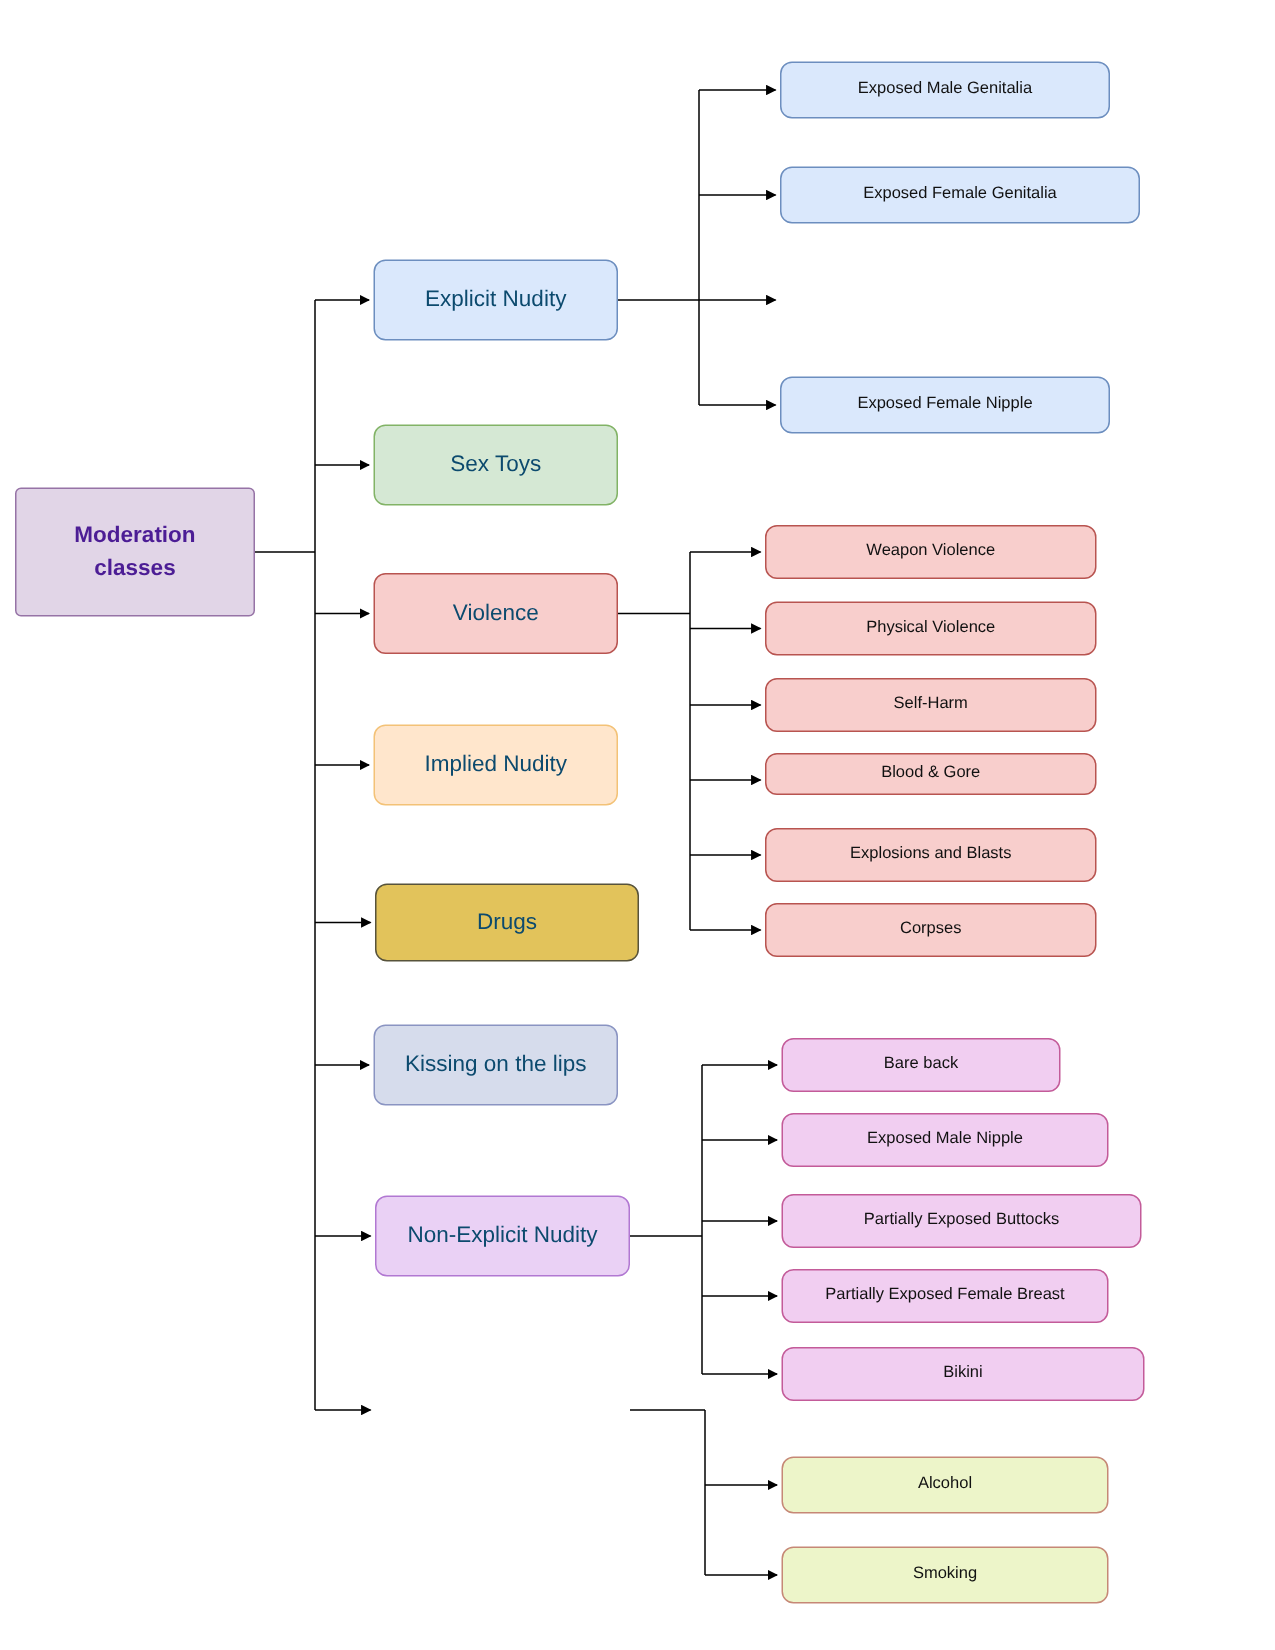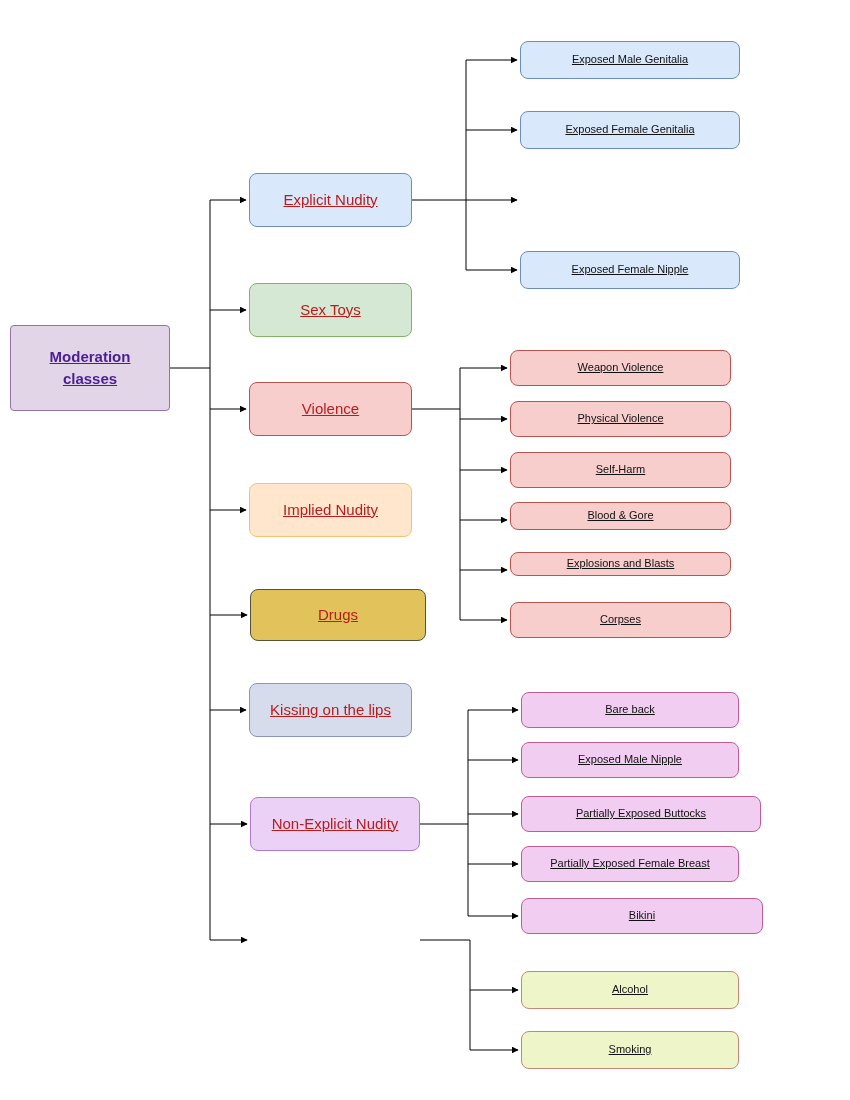--- a/index.html
+++ b/index.html
@@ -19,31 +19,30 @@
   .node {
     position: absolute;
     box-sizing: border-box;
     display: flex;
     align-items: center;
     justify-content: center;
     text-align: center;
     border: 1px solid #000;
     border-radius: 8px;
     line-height: 1.25;
-    text-decoration: underline;
   }
   .root-node {
     font-size: 15px;
     font-weight: bold;
     color: #4c1d95;
     border-radius: 4px;
     padding: 0 28px;
     line-height: 1.45;
   }
-  .branch { font-size: 15px; color: #b91c1c; }
+  .branch { font-size: 15px; color: #0c4a6e; }
   .leaf { font-size: 11px; color: #111111; }
 
   
   .c-root     { background: #E1D5E7; border-color: #9673A6; }
   .c-blue     { background: #DAE8FC; border-color: #6C8EBF; }
   .c-green    { background: #D5E8D4; border-color: #82B366; }
   .c-red      { background: #F8CECC; border-color: #B85450; }
   .c-orange   { background: #FFE6CC; border-color: #F3C277; }
   .c-gold     { background: #E2C35B; border-color: #57533B; }
   .c-bluegray { background: #D6DCEC; border-color: #8A94C2; }
@@ -121,31 +120,31 @@
   <div class="node branch c-orange" style="left:249px; top:483px; width:163px; height:54px;">Implied Nudity</div>
 
   <div class="node branch c-gold" style="left:250px; top:589px; width:176px; height:52px;">Drugs</div>
 
   <div class="node branch c-bluegray" style="left:249px; top:683px; width:163px; height:54px;">Kissing on the lips</div>
 
   <div class="node branch c-purple" style="left:250px; top:797px; width:170px; height:54px;">Non-Explicit Nudity</div>
 
 
   <div class="node leaf c-blue" style="left:520px; top:41px; width:220px; height:38px;">Exposed Male Genitalia</div>
-  <div class="node leaf c-blue" style="left:520px; top:111px; width:220px; height:38px;">Exposed Female Genitalia</div>
+  <div class="node leaf c-blue" style="left:520px; top:111px; width:240px; height:38px;">Exposed Female Genitalia</div>
   <div class="node leaf c-blue" style="left:520px; top:251px; width:220px; height:38px;">Exposed Female Nipple</div>
 
   <div class="node leaf c-red" style="left:510px; top:350px; width:221px; height:36px;">Weapon Violence</div>
   <div class="node leaf c-red" style="left:510px; top:401px; width:221px; height:36px;">Physical Violence</div>
   <div class="node leaf c-red" style="left:510px; top:452px; width:221px; height:36px;">Self-Harm</div>
   <div class="node leaf c-red" style="left:510px; top:502px; width:221px; height:28px;">Blood &amp; Gore</div>
-  <div class="node leaf c-red" style="left:510px; top:552px; width:221px; height:24px;">Explosions and Blasts</div>
+  <div class="node leaf c-red" style="left:510px; top:552px; width:221px; height:36px;">Explosions and Blasts</div>
   <div class="node leaf c-red" style="left:510px; top:602px; width:221px; height:36px;">Corpses</div>
 
-  <div class="node leaf c-pink" style="left:521px; top:692px; width:218px; height:36px;">Bare back</div>
+  <div class="node leaf c-pink" style="left:521px; top:692px; width:186px; height:36px;">Bare back</div>
   <div class="node leaf c-pink" style="left:521px; top:742px; width:218px; height:36px;">Exposed Male Nipple</div>
   <div class="node leaf c-pink" style="left:521px; top:796px; width:240px; height:36px;">Partially Exposed Buttocks</div>
   <div class="node leaf c-pink" style="left:521px; top:846px; width:218px; height:36px;">Partially Exposed Female Breast</div>
   <div class="node leaf c-pink" style="left:521px; top:898px; width:242px; height:36px;">Bikini</div>
 
   <div class="node leaf c-lime2" style="left:521px; top:971px; width:218px; height:38px;">Alcohol</div>
   <div class="node leaf c-lime2" style="left:521px; top:1031px; width:218px; height:38px;">Smoking</div>
 
 </div>
 

